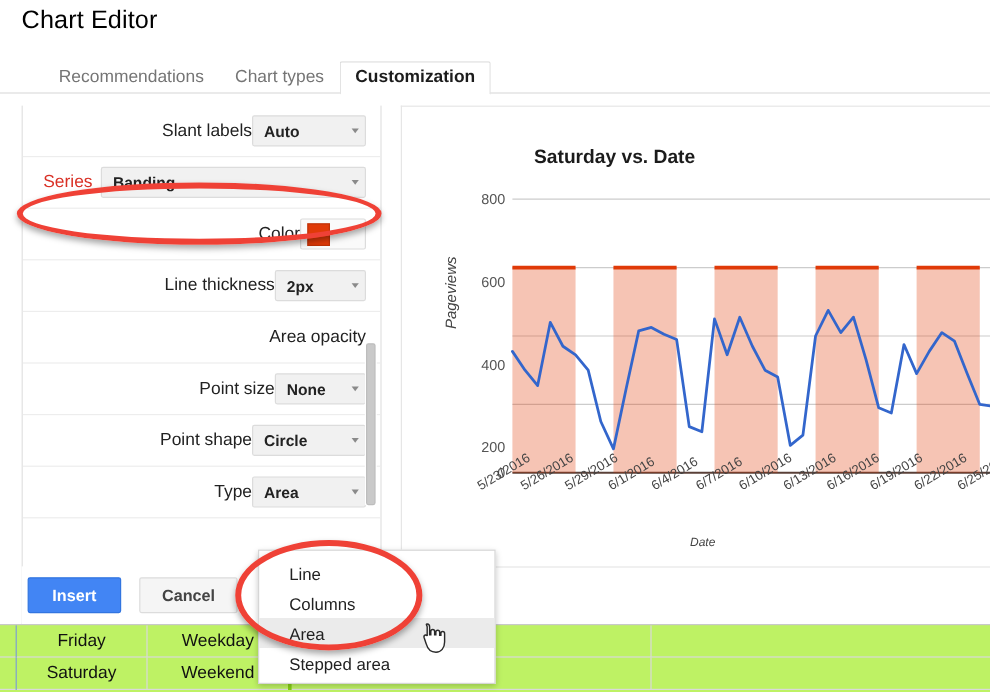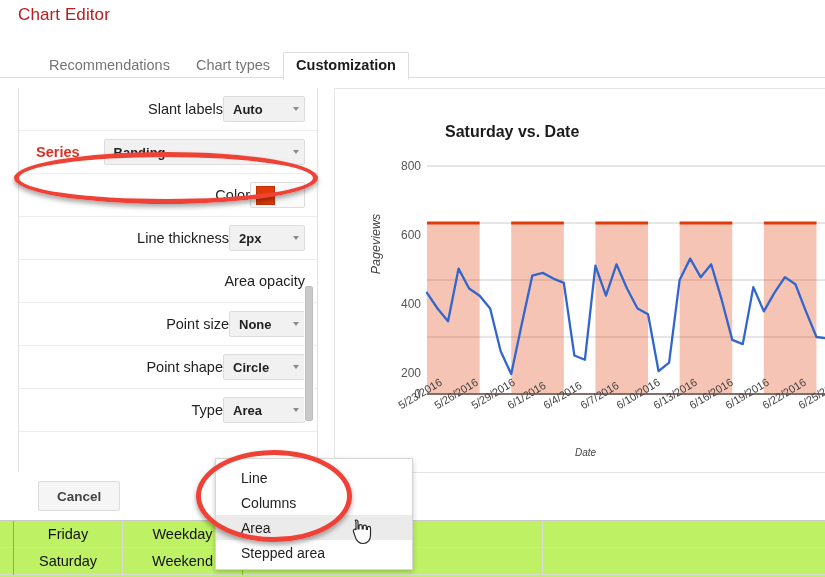--- a/index.html
+++ b/index.html
@@ -10,37 +10,37 @@
     font-family: "Liberation Sans", sans-serif;
     color: #222;
     overflow: hidden;
     position: relative;
   }
 
   
   #app-title {
     position: absolute;
     left: 18px; top: 5px;
-    font-size: 17px;
-    color: #b91c1c;
+    font-size: 21px;
+    color: #000000;
     letter-spacing: .1px;
   }
 
   
   #tabbar {
     position: absolute;
     left: 0; top: 77px;
     width: 825px; height: 1px;
     background: #dcdcdc;
   }
   #tabs {
     position: absolute;
     left: 36px; top: 52px;
     display: flex;
-    align-items: center;
+    align-items: flex-end;
     height: 26px;
   }
   .tab {
     font-size: 14.5px;
     color: #757575;
     padding: 3px 12px 6px 12px;
     white-space: nowrap;
     cursor: pointer;
     border: 1px solid transparent;
     position: relative;
@@ -78,21 +78,21 @@
   }
   .setting-row:last-child { border-bottom: none; }
   .setting-label {
     font-size: 14.5px;
     color: #222;
     flex: 1;
     white-space: nowrap;
     text-align: right;
   }
   .setting-label.accent { color: #d93025; }
-  .setting-label.narrow { flex: 0 0 auto; margin-right: 24px; font-weight: bold; }
+  .setting-label.narrow { flex: 0 0 auto; margin-right: 7px; }
 
   
   .sel {
     background: #f1f1f1;
     border: 1px solid #dcdcdc;
     border-radius: 2px;
     height: 26px;
     min-width: 74px;
     display: flex;
     align-items: center;
@@ -106,21 +106,21 @@
   }
   .sel .caret {
     width: 0; height: 0;
     border-left: 3.5px solid transparent;
     border-right: 3.5px solid transparent;
     border-top: 4px solid #8a8a8a;
     margin-left: 10px;
     flex: 0 0 auto;
   }
   .sel.wide { flex: 1; font-weight: bold; }
-  .sel.w90 { width: 82px; }
+  .sel.w90 { width: 95px; }
   .sel.w80 { width: 76px; }
 
   
   .color-sel {
     background: #fafafa;
     border: 1px solid #dcdcdc;
     border-radius: 2px;
     height: 26px;
     width: 55px;
     display: flex;
@@ -314,21 +314,21 @@
   .sheet-cell {
     font-size: 14.5px;
     color: #111;
     text-align: center;
     border-right: 1px solid #d9d9d9;
     height: 27px;
     line-height: 27px;
   }
   .c-gutter { width: 14px; border-right: 1px solid #7da0d1; }
   .c1 { width: 109px; }
-  .c2 { width: 120px; border-right: 1px solid #84cc16; }
+  .c2 { width: 120px; border-right: 3px solid #84cc16; }
   .c3 { width: 145px; border-right: none; }
   .c4 { width: 300px; border-right: 1px solid #d9d9d9; }
 </style>
 </head>
 <body>
 
 <div id="app-title">Chart Editor</div>
 
 <div id="tabbar"></div>
 <div id="tabs">
@@ -446,20 +446,21 @@
       <span class="caret"></span>
     </div>
   </div>
 
   <div id="panel-scrollbar">
     <div id="panel-scrollbar-thumb"></div>
   </div>
 </div>
 
 <div id="footer-buttons">
+  <div class="btn btn-primary" style="background: rgb(66, 133, 244);">Insert</div>
   <div class="btn btn-secondary">Cancel</div>
 </div>
 
 <div id="type-dropdown">
   <div class="menu-item">Line</div>
   <div class="menu-item">Columns</div>
   <div class="menu-item selected">Area</div>
   <div class="menu-item">Stepped area</div>
 </div>
 

